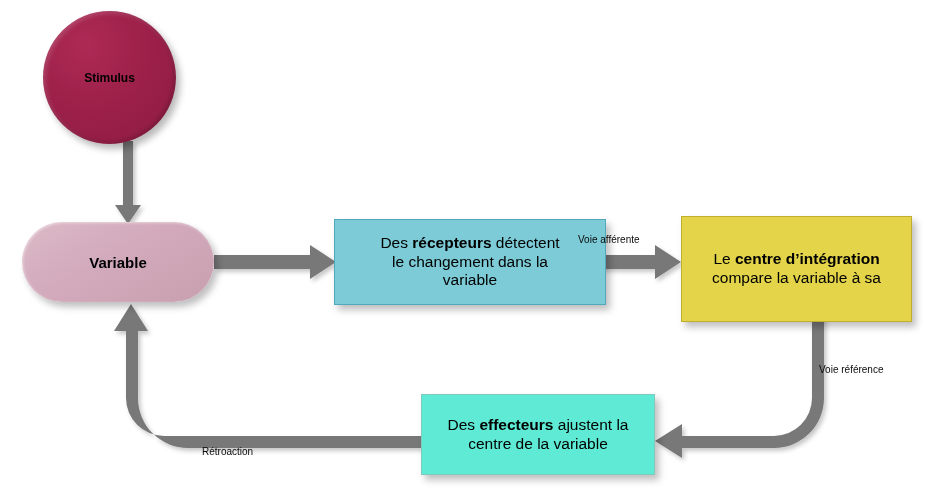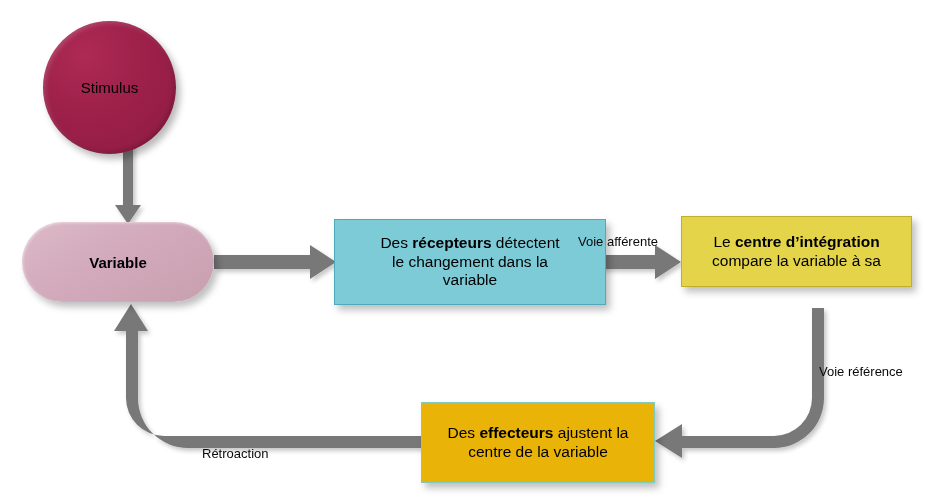--- a/index.html
+++ b/index.html
@@ -32,30 +32,30 @@
     display: flex;
     align-items: center;
     justify-content: center;
     text-align: center;
     color: #000000;
     z-index: 3;
   }
 
   .stimulus-circle {
     left: 43px;
-    top: 21px;
+    top: 11px;
     width: 133px;
     height: 133px;
     border-radius: 50%;
     background: radial-gradient(circle at 32% 26%, #ad2a55 0%, #9c2049 48%, #8e1c43 100%);
     box-shadow: 4px 5px 7px rgba(0,0,0,0.28),
                 inset -2px -2px 4px rgba(0,0,0,0.18),
                 inset 2px 2px 5px rgba(255,255,255,0.18);
-    font-weight: normal;
-    font-size: 15px;
+    font-weight: bold;
+    font-size: 12px;
   }
 
   .variable-oval {
     left: 22px;
     top: 222px;
     width: 192px;
     height: 80px;
     border-radius: 40px;
     background: linear-gradient(150deg, #dcb9c7 0%, #d2aabb 45%, #c79fae 100%);
     box-shadow: 4px 5px 7px rgba(0,0,0,0.25),
@@ -77,43 +77,42 @@
     width: 272px;
     height: 86px;
     background: #7ccbd7;
     border: 1px solid #4fa9bb;
   }
 
   .box-integration {
     left: 681px;
     top: 216px;
     width: 231px;
-    height: 71px;
+    height: 106px;
     background: #e3d44a;
     border: 1px solid #c2ae2d;
   }
 
   .box-effectors {
     left: 421px;
     top: 394px;
     width: 234px;
     height: 81px;
-    background: #eab308;
+    background: #5eead4;
     border: 1px solid #7fc9bd;
-    margin-top: 8px;
   }
 
   .box-text { display: block; }
   .box-text b { font-weight: bold; }
 
   
   .edge-label {
     position: absolute;
     color: #0a0a0a;
-    font-size: 13px;
+    font-size: 10px;
     white-space: nowrap;
     z-index: 4;
   }
   .label-afferente { left: 578px; top: 234px; }
   .label-efferente { left: 819px; top: 364px; }
   .label-retroaction { left: 202px; top: 446px; }
 </style>
 </head>
 <body>
 

